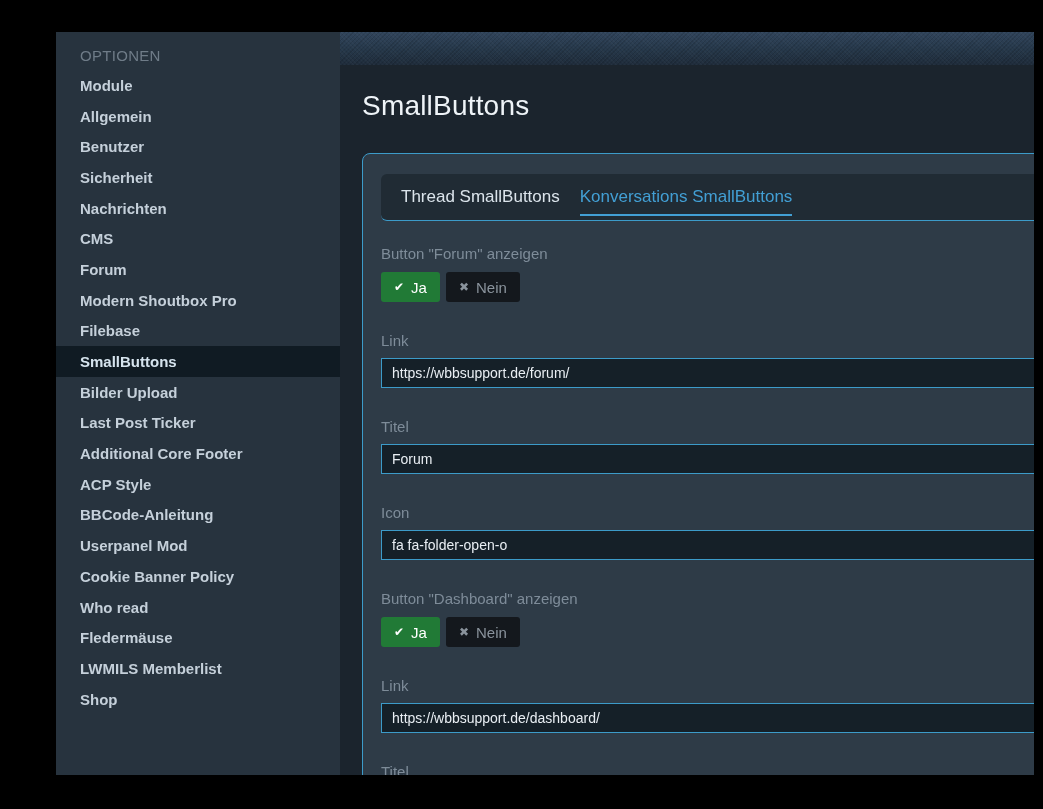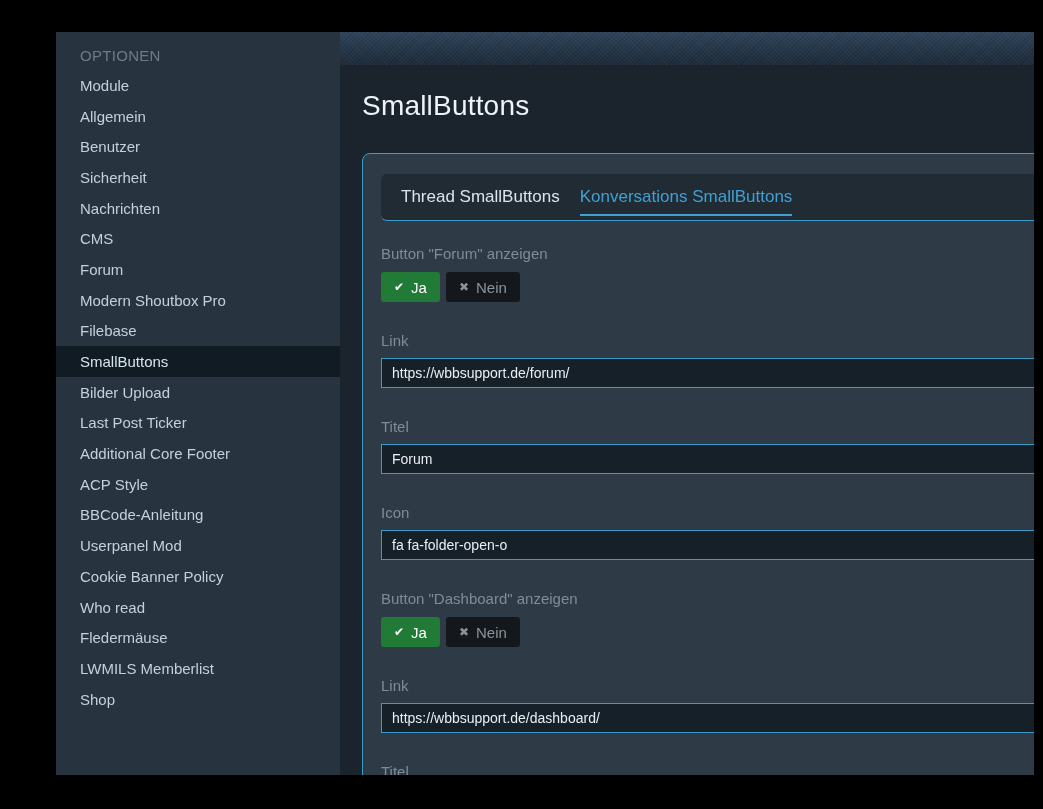--- a/index.html
+++ b/index.html
@@ -17,21 +17,21 @@
   .sidebar {
     flex:0 0 284px; width:284px; background:#27333e;
     padding-top:8px; box-sizing:border-box;
   }
   .sidebar-heading {
     height:30px; display:flex; align-items:center; padding-left:24px;
     color:#6f7c88; font-size:15px; letter-spacing:.3px;
   }
   .side-item {
     height:30.7px; display:flex; align-items:center; padding-left:24px;
-    color:#c5d0da; font-size:15px; cursor:pointer; white-space:nowrap;
+    color:#c5d0da; font-size:15px; cursor:pointer; white-space:nowrap;font-weight:bold;
   }
   .side-item.selected { background:#101b23; color:#d6e4ee; }
 
   
   .main { flex:1 1 auto; position:relative; overflow:hidden; background:#1b242d; }
   .band {
     height:33px;
     background:linear-gradient(180deg,#31455c 0%, #253749 55%, #1f2c3b 100%);
     position:relative;
   }

